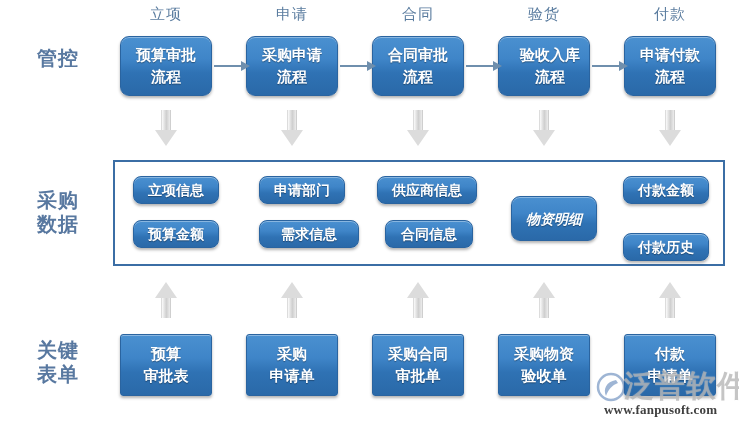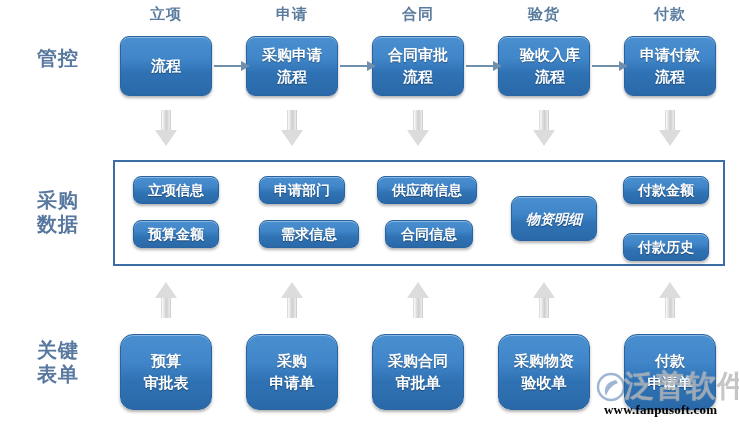--- a/index.html
+++ b/index.html
@@ -21,21 +21,21 @@
     line-height:24px;
     letter-spacing:1px;
   }
   .rowlabel span{display:block;}
 
   
   .colhead{
     position:absolute;top:5px;
     width:92px;text-align:center;
     color:#5a7c9f;
-    font-size:15px;font-weight:bold;
+    font-size:15px;font-weight:normal;
     letter-spacing:1px;
   }
 
   
   .bbox{
     position:absolute;
     box-sizing:border-box;
     color:#ffffff;
     font-weight:bold;
     text-align:center;
@@ -58,22 +58,22 @@
   
   .pill{
     height:28px;
     border-radius:8px;
     font-size:14px;line-height:28px;
     padding:0 6px;
   }
 
   
   .form{
-    top:334px;width:92px;height:76px;
-    border-radius:13px;
+    top:334px;width:92px;height:62px;
+    border-radius:3px;
     font-size:15px;line-height:22px;
   }
 
   
   .harrow{position:absolute;top:59px;width:38px;height:14px;}
   .harrow i{
     position:absolute;left:0;top:6px;width:30px;height:1.5px;
     background:#6f8fad;display:block;
   }
   .harrow b{
@@ -127,21 +127,21 @@
     position:absolute;left:28px;top:0px;
     font-size:30px;font-weight:bold;
     color:rgba(150,150,150,0.55);
     letter-spacing:1px;
     text-shadow:0 0 1px rgba(255,255,255,.6);
     white-space:nowrap;
   }
   #wm-url{
     position:absolute;left:8px;top:36px;
     font-size:13px;font-weight:bold;
-    color:#000000;
+    color:#404040;
     letter-spacing:.2px;
     white-space:nowrap;
     font-family:"Liberation Serif","DejaVu Serif",serif;
   }
   #wm-logo{
     position:absolute;left:0px;top:6px;width:30px;height:30px;
   }
 </style>
 </head>
 <body>
@@ -160,20 +160,21 @@
   <div class="rowlabel" style="top:188px;">
     <span>采购</span>
     <span>数据</span>
   </div>
   <div class="rowlabel" style="top:338px;">
     <span>关键</span>
     <span>表单</span>
   </div>
 
   <div class="bbox proc" style="left:120px;">
+    <span>预算审批</span>
     <span>流程</span>
   </div>
   <div class="bbox proc" style="left:246px;">
     <span>采购申请</span>
     <span>流程</span>
   </div>
   <div class="bbox proc" style="left:372px;">
     <span>合同审批</span>
     <span>流程</span>
   </div>

